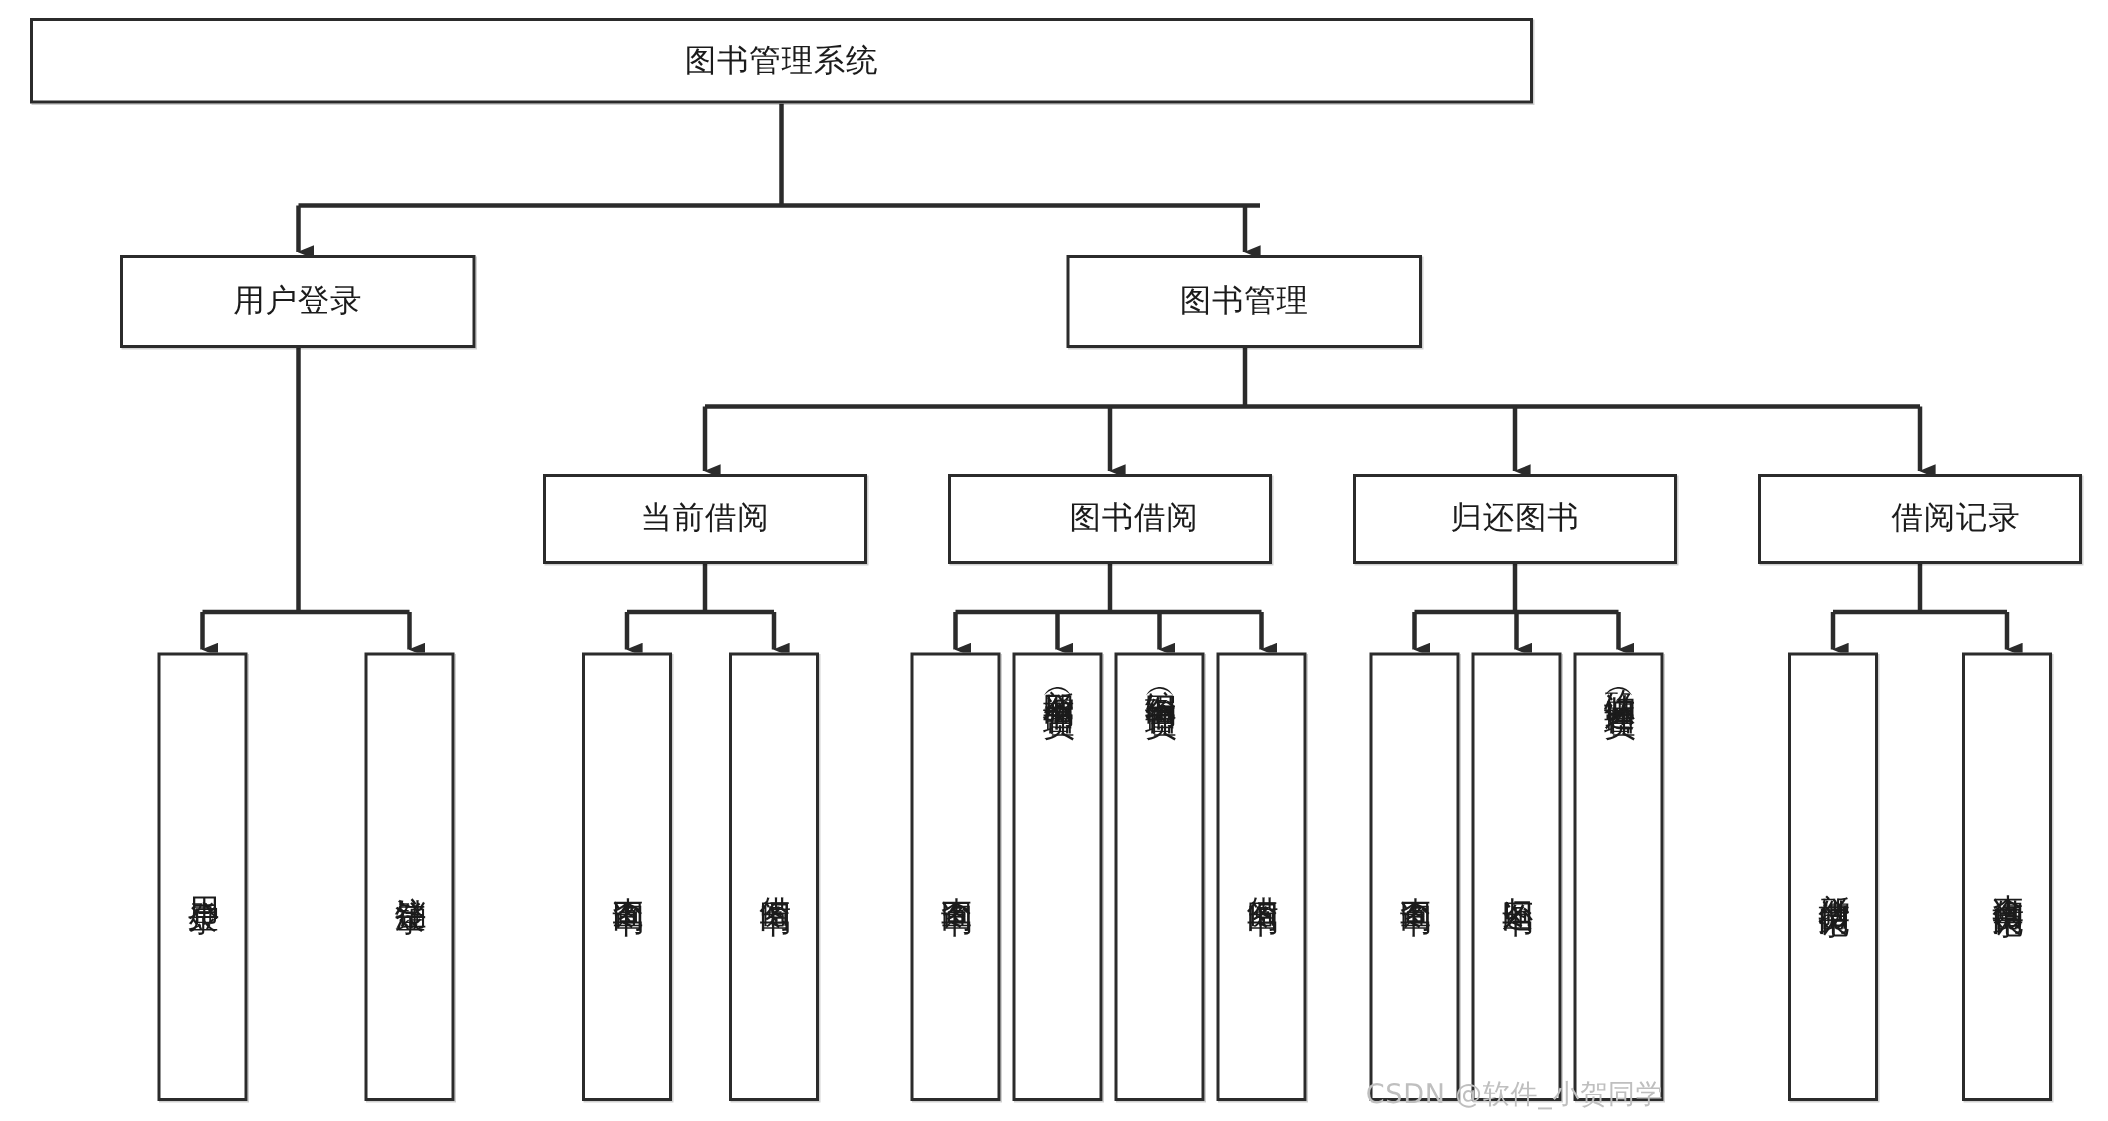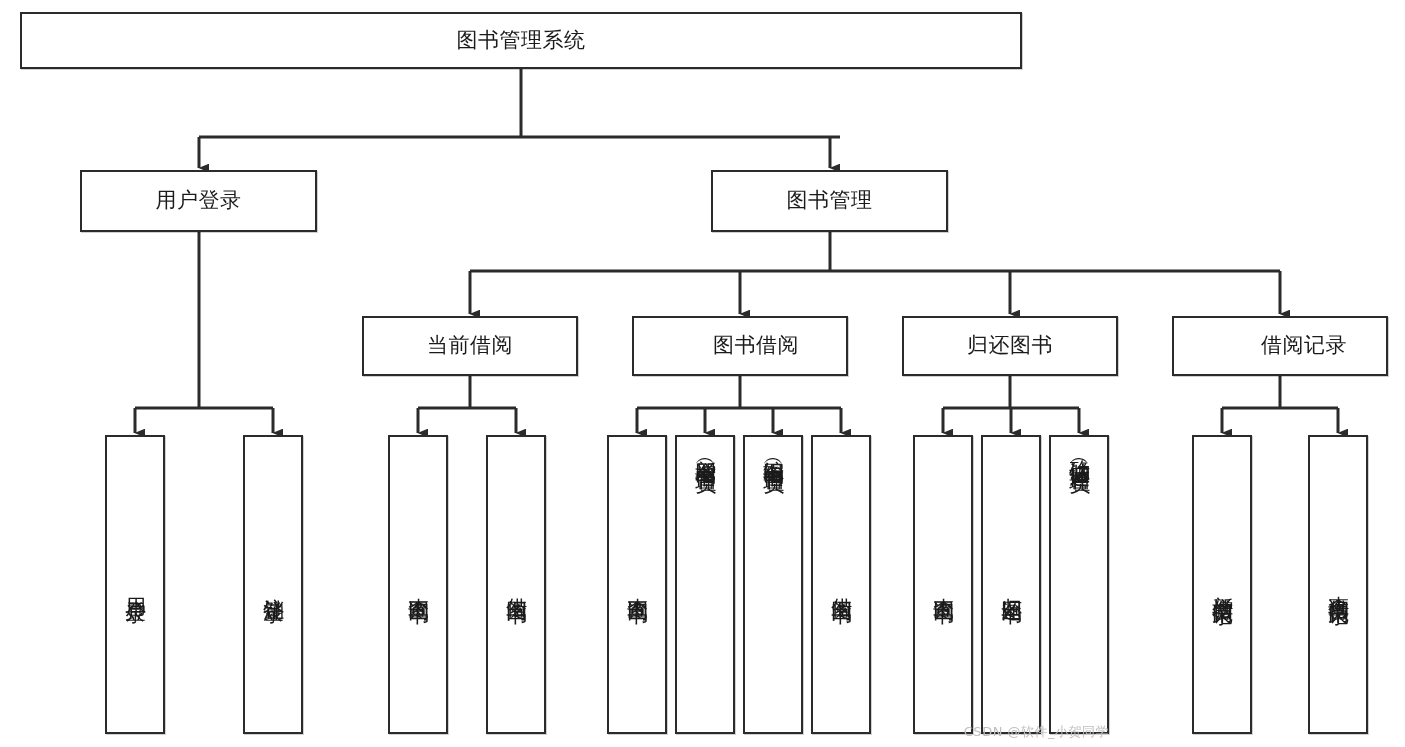--- a/index.html
+++ b/index.html
@@ -54,21 +54,21 @@
     white-space: nowrap;
   }
   .node-box.v-top {
     align-items: flex-start;
     padding-top: 6px;
   }
   .watermark {
     position: absolute;
     right: 8px;
     bottom: 6px;
-    font-size: 13px;
+    font-size: 18px;
     color: #bfbfbf;
     letter-spacing: 0.5px;
     white-space: nowrap;
     pointer-events: none;
   }
 </style>
 </head>
 <body>
 
 <div id="diagram-root">

